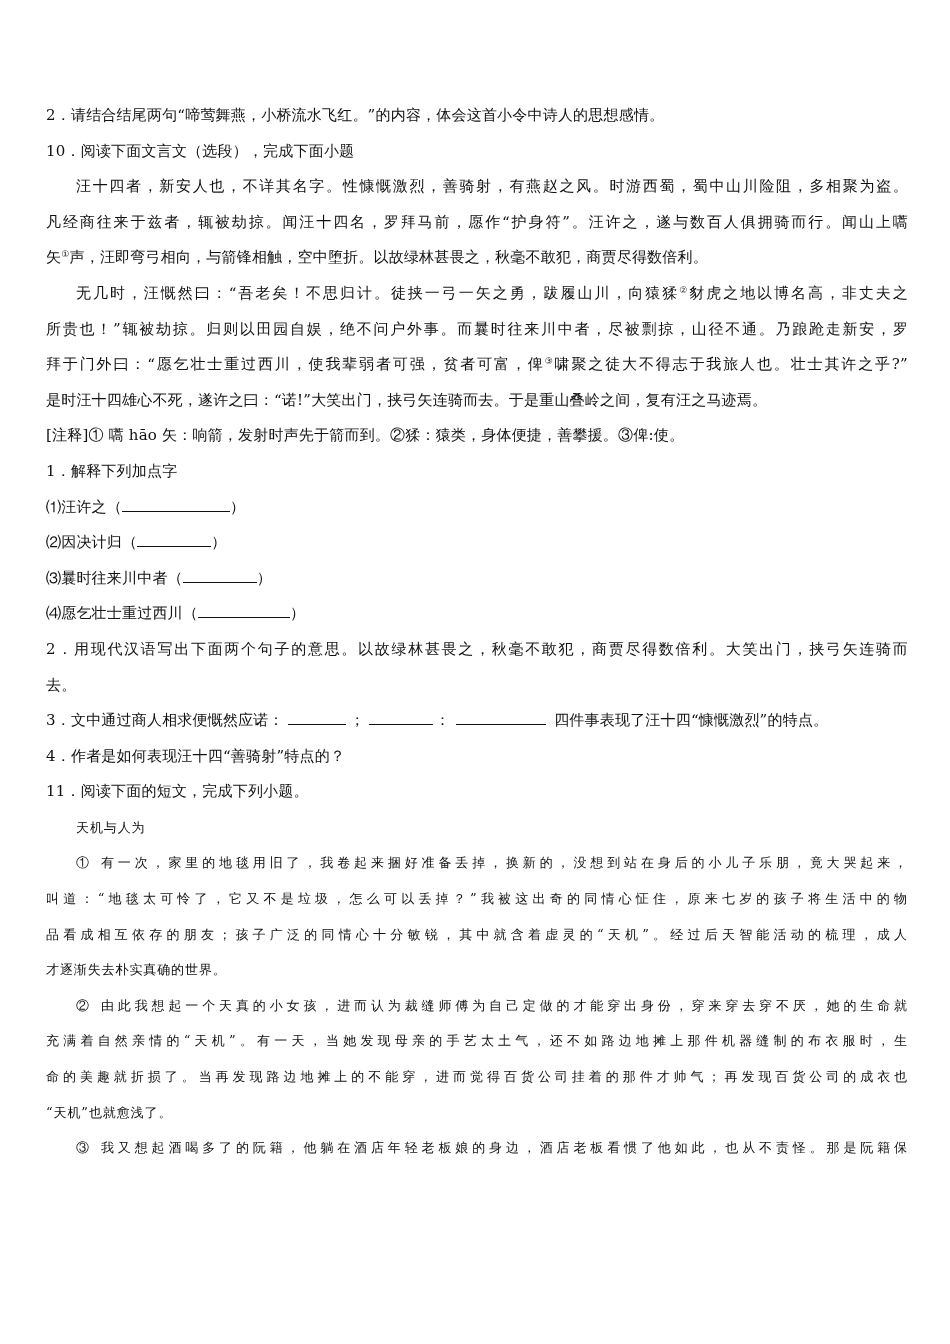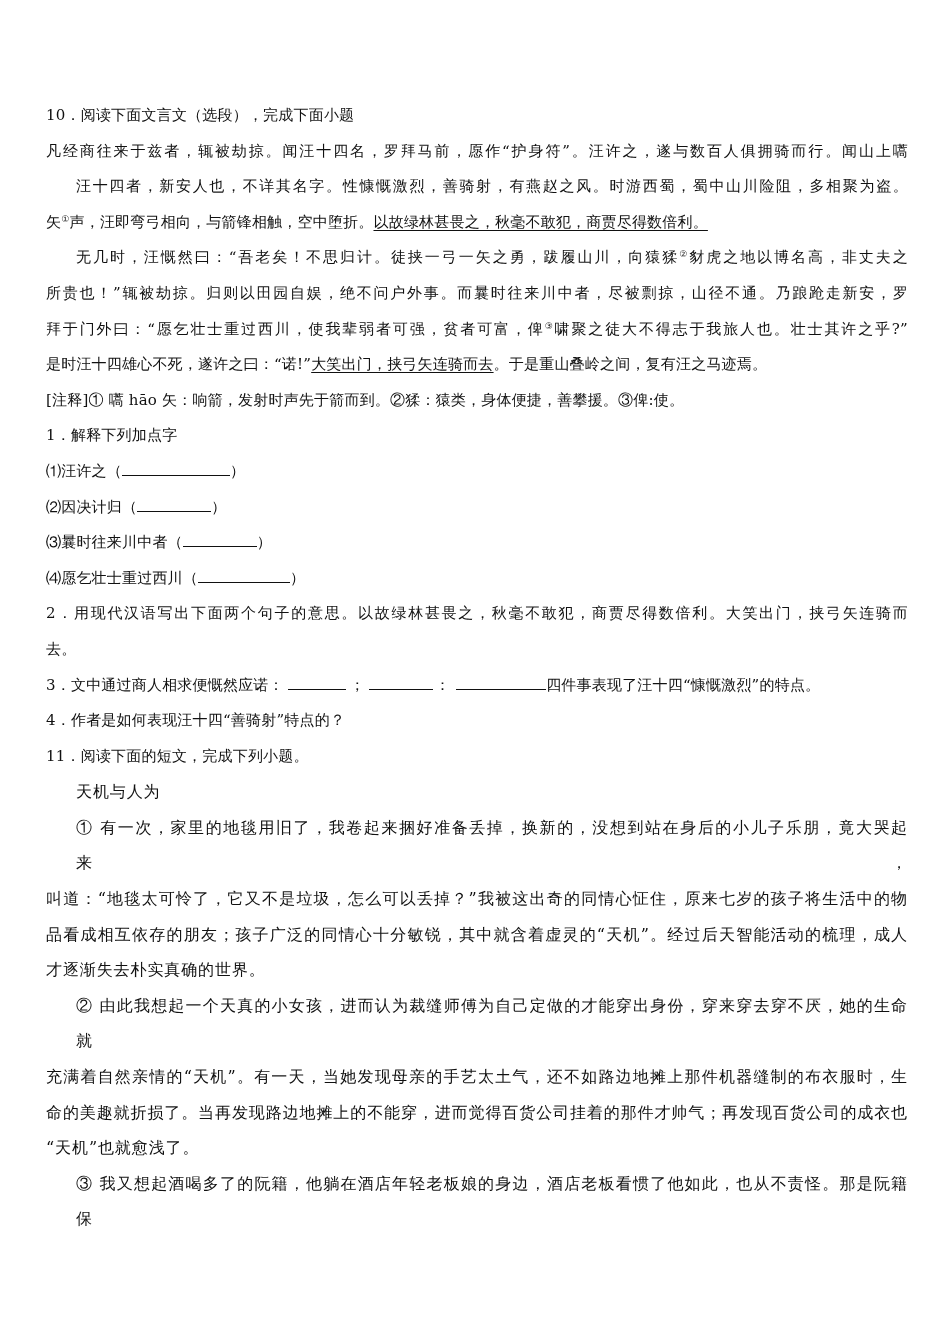--- a/index.html
+++ b/index.html
@@ -22,58 +22,59 @@
       line-height: 35.6px;
       white-space: nowrap;
       letter-spacing: 0.2px;
     }
     .justify {
       text-align: justify;
       text-align-last: justify;
       white-space: normal;
     }
     .indent { padding-left: 30px; }
-    .story { font-size: 16px; letter-spacing: 0.9px; }
-    .u { text-decoration: underline; text-underline-offset: 3px; }
+    .story { font-size: 13px; letter-spacing: 0.9px; }
+    .u { text-underline-offset: 3px; }
     sup { font-size: 9px; vertical-align: 5px; line-height: 0; }
     .blank {
       display: inline-block;
       border-bottom: 1px solid #111;
       height: 14px;
       vertical-align: baseline;
     }
   </style>
 </head>
 <body>
 
 <div class="page">
 
+  <div class="line">2．请结合结尾两句“啼莺舞燕，小桥流水飞红。”的内容，体会这首小令中诗人的思想感情。</div>
   <div class="line">10．阅读下面文言文（选段），完成下面小题</div>
 
+  <div class="line justify indent">汪十四者，新安人也，不详其名字。性慷慨激烈，善骑射，有燕赵之风。时游西蜀，蜀中山川险阻，多相聚为盗。</div>
   <div class="line justify">凡经商往来于兹者，辄被劫掠。闻汪十四名，罗拜马前，愿作“护身符”。汪许之，遂与数百人俱拥骑而行。闻山上嚆</div>
-  <div class="line justify indent">汪十四者，新安人也，不详其名字。性慷慨激烈，善骑射，有燕赵之风。时游西蜀，蜀中山川险阻，多相聚为盗。</div>
   <div class="line"><span>矢</span><sup>①</sup><span>声，汪即弯弓相向，与箭锋相触，空中堕折。</span><span class="u">以故绿林甚畏之，秋毫不敢犯，商贾尽得数倍利。</span></div>
 
   <div class="line justify indent"><span>无几时，汪慨然曰：“吾老矣！不思归计。徒挟一弓一矢之勇，跋履山川，向猿猱</span><sup>②</sup><span>豺虎之地以博名高，非丈夫之</span></div>
   <div class="line justify">所贵也！”辄被劫掠。归则以田园自娱，绝不问户外事。而曩时往来川中者，尽被剽掠，山径不通。乃踉跄走新安，罗</div>
   <div class="line justify"><span>拜于门外曰：“愿乞壮士重过西川，使我辈弱者可强，贫者可富，俾</span><sup>③</sup><span>啸聚之徒大不得志于我旅人也。壮士其许之乎?”</span></div>
   <div class="line"><span>是时汪十四雄心不死，遂许之曰：“诺!”</span><span class="u">大笑出门，挟弓矢连骑而去</span><span>。于是重山叠岭之间，复有汪之马迹焉。</span></div>
 
   <div class="line">[注释]① 嚆 hāo 矢：响箭，发射时声先于箭而到。②猱：猿类，身体便捷，善攀援。③俾:使。</div>
 
   <div class="line">1．解释下列加点字</div>
   <div class="line"><span>⑴</span><span>汪许之（</span><span class="blank" style="width:108px"></span><span>）</span></div>
   <div class="line"><span>⑵</span><span>因决计归（</span><span class="blank" style="width:74px"></span><span>）</span></div>
   <div class="line"><span>⑶</span><span>曩时往来川中者（</span><span class="blank" style="width:74px"></span><span>）</span></div>
   <div class="line"><span>⑷</span><span>愿乞壮士重过西川（</span><span class="blank" style="width:92px"></span><span>）</span></div>
 
   <div class="line justify">2．用现代汉语写出下面两个句子的意思。以故绿林甚畏之，秋毫不敢犯，商贾尽得数倍利。大笑出门，挟弓矢连骑而</div>
   <div class="line">去。</div>
 
-  <div class="line"><span>3．文中通过商人相求便慨然应诺：</span><span class="blank" style="width:58px;margin-left:4px"></span><span style="margin:0 4px">；</span><span class="blank" style="width:64px"></span><span style="margin:0 6px 0 2px">：</span><span class="blank" style="width:90px"></span><span style="">四件事表现了汪十四“慷慨激烈”的特点。</span></div>
+  <div class="line"><span>3．文中通过商人相求便慨然应诺：</span><span class="blank" style="width:58px;margin-left:4px"></span><span style="margin:0 4px">；</span><span class="blank" style="width:64px"></span><span style="margin:0 6px 0 2px">：</span><span class="blank" style="width:90px"></span><span style="margin-left:8px">四件事表现了汪十四“慷慨激烈”的特点。</span></div>
 
   <div class="line">4．作者是如何表现汪十四“善骑射”特点的？</div>
   <div class="line">11．阅读下面的短文，完成下列小题。</div>
 
   <div class="line story indent">天机与人为</div>
 
   <div class="line story justify indent">① 有一次，家里的地毯用旧了，我卷起来捆好准备丢掉，换新的，没想到站在身后的小儿子乐朋，竟大哭起来，</div>
   <div class="line story justify">叫道：“地毯太可怜了，它又不是垃圾，怎么可以丢掉？”我被这出奇的同情心怔住，原来七岁的孩子将生活中的物</div>
   <div class="line story justify">品看成相互依存的朋友；孩子广泛的同情心十分敏锐，其中就含着虚灵的“天机”。经过后天智能活动的梳理，成人</div>
   <div class="line story">才逐渐失去朴实真确的世界。</div>

